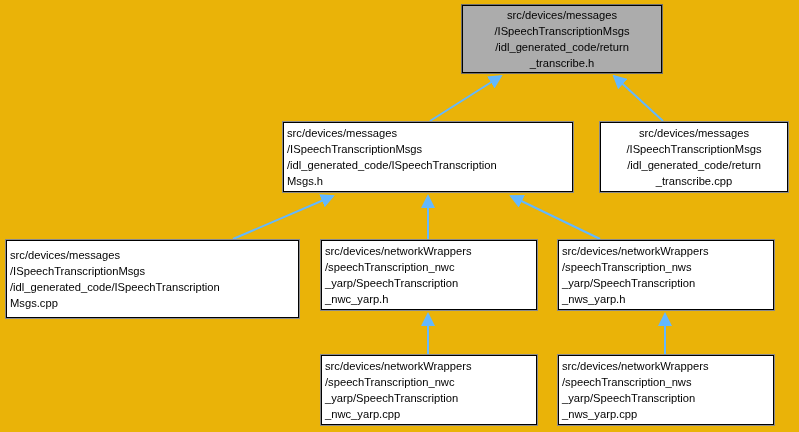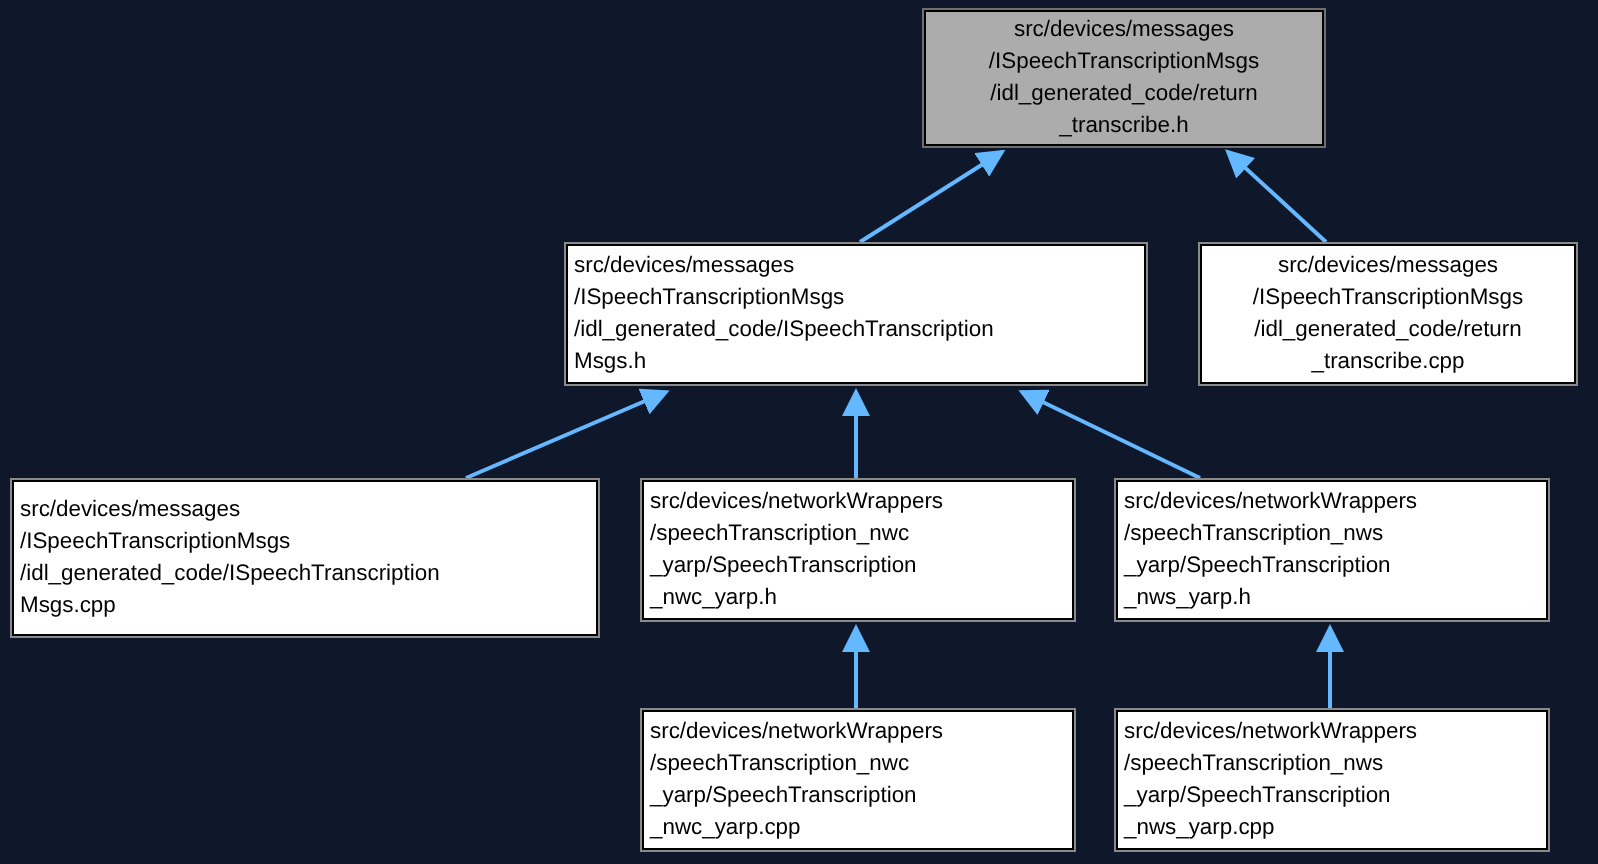--- a/index.html
+++ b/index.html
@@ -4,21 +4,21 @@
 <style>
   html, body {
     margin: 0;
     padding: 0;
     background: #000000;
   }
   #graph {
     position: relative;
     width: 799px;
     height: 432px;
-    background: #0f172a;
+    background: #eab308;
     overflow: hidden;
     font-family: "Liberation Sans", sans-serif;
   }
   svg.edges {
     position: absolute;
     left: 0;
     top: 0;
     width: 799px;
     height: 432px;
     pointer-events: none;

